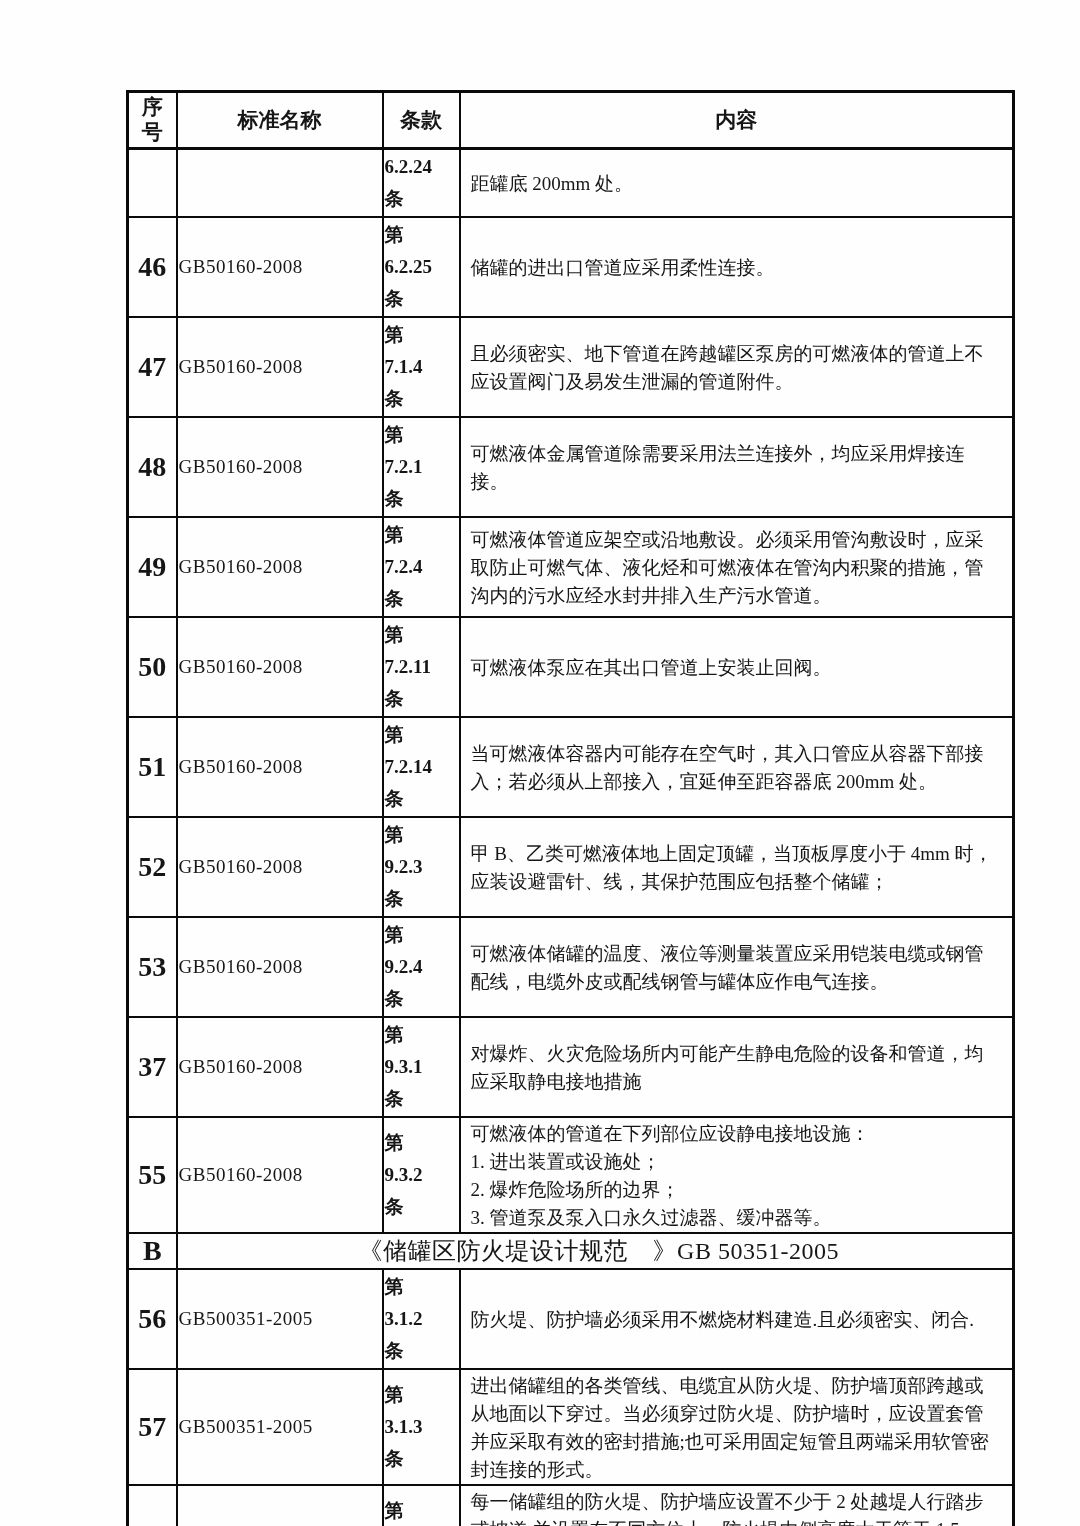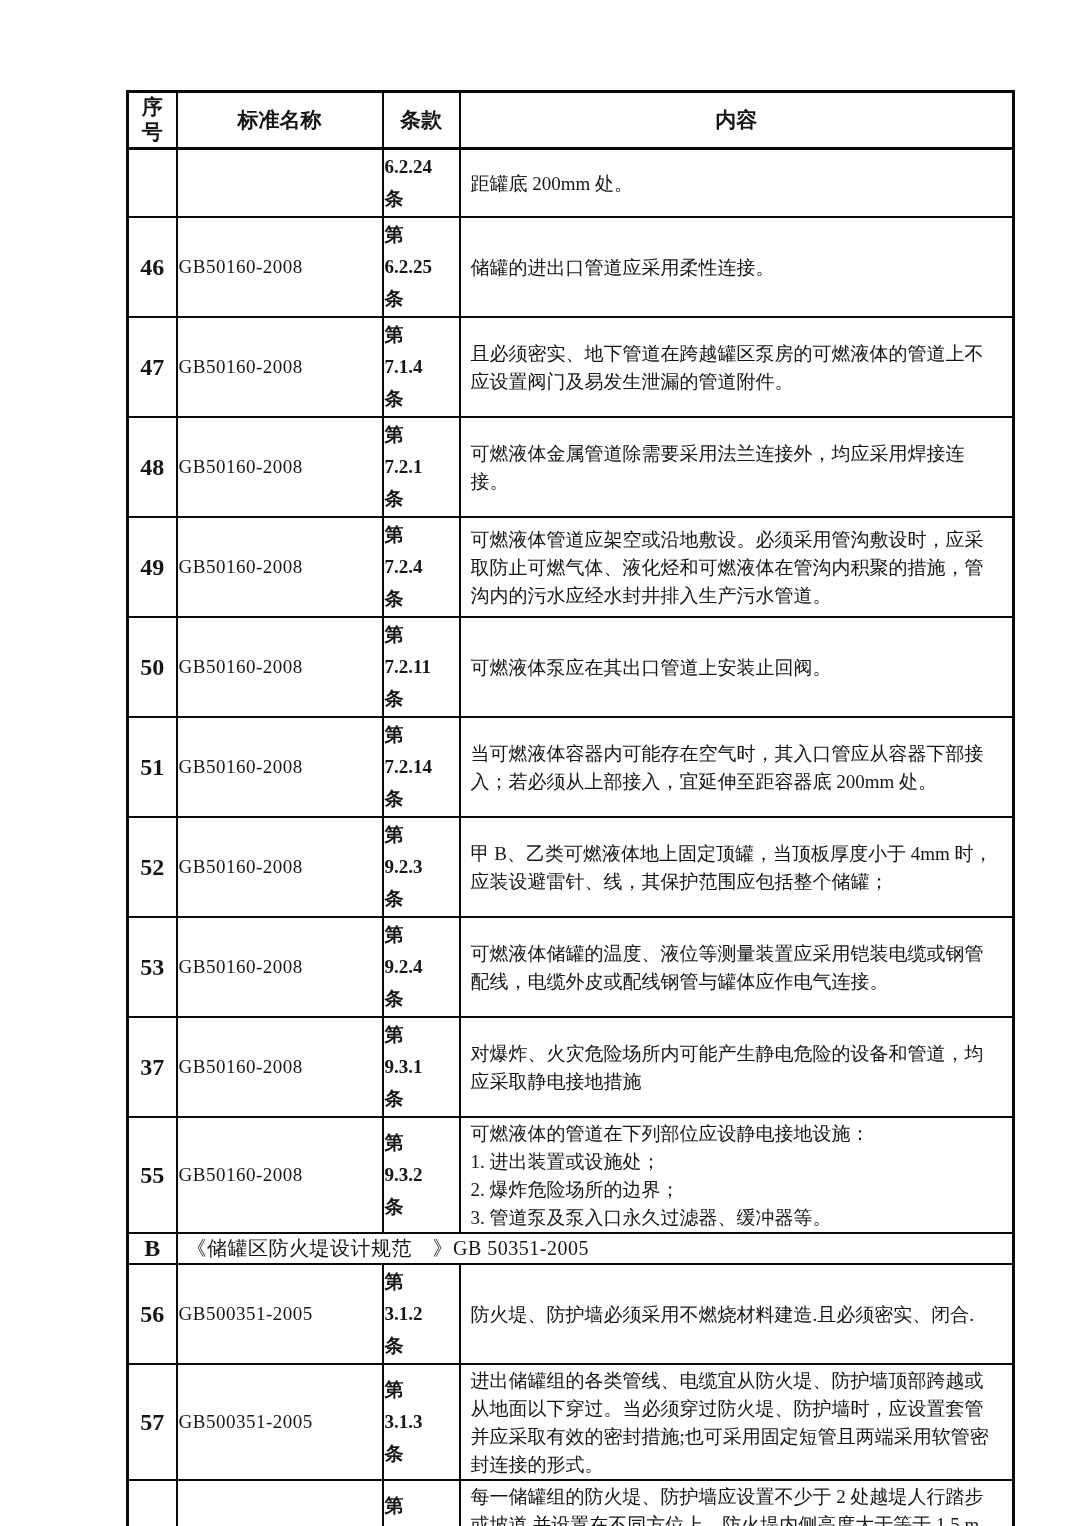--- a/index.html
+++ b/index.html
@@ -35,43 +35,43 @@
     border-bottom: 3px solid #0a0a0a;
     font-size: 21px;
     font-weight: bold;
     text-align: center;
     white-space: pre-line;
     line-height: 25px;
   }
   td.c-no {
     text-align: center;
     font-weight: bold;
-    font-size: 24px;
+    font-size: 28px;
     font-family: "Liberation Serif", "DejaVu Serif", serif;
   }
   td.c-name {
     text-align: left;
     letter-spacing: 0.5px;
   }
   td.c-clause {
     text-align: left;
     white-space: pre-line;
     line-height: 32px;
     font-weight: bold;
   }
   td.c-content {
     text-align: left;
     white-space: pre-line;
     line-height: 28px;
     padding: 2px 12px 0 10px;
   }
   td.c-section {
-    text-align: left;
+    text-align: center;
     padding-left: 9px;
-    font-size: 20px;
+    font-size: 24px;
     letter-spacing: 0.5px;
     border-radius: 12px;
   }
 </style>
 </head>
 <body>
 
 <div class="page">
   <table class="std">
     <colgroup>

